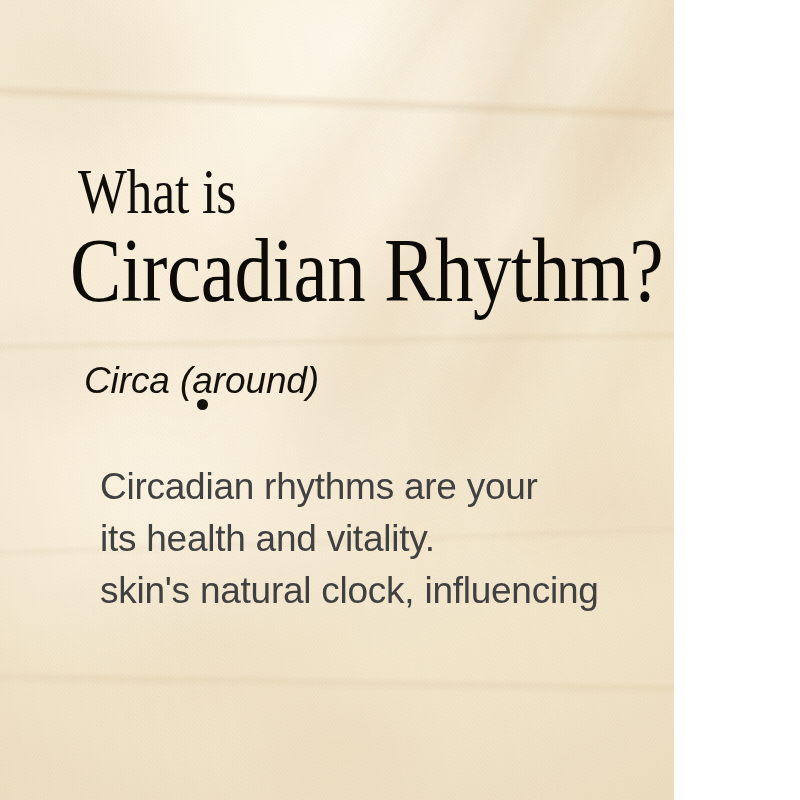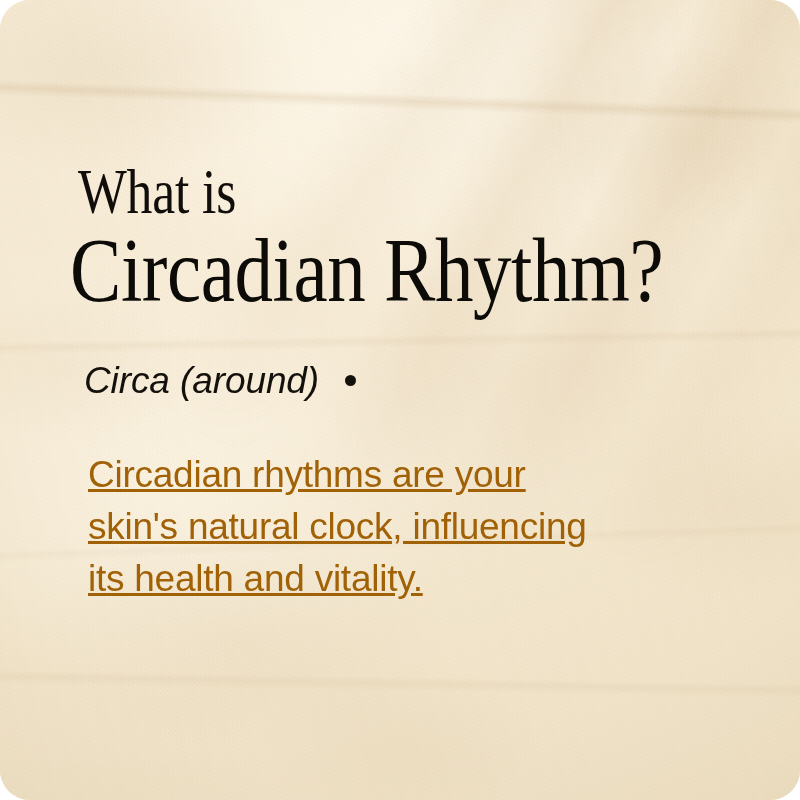--- a/index.html
+++ b/index.html
@@ -9,26 +9,25 @@
   }
   body {
     width: 800px;
     height: 800px;
     overflow: hidden;
     font-family: "Liberation Sans", sans-serif;
   }
 
   #poster {
     position: relative;
-    width: 800px;
+    width: 674px;
     height: 800px;
     overflow: hidden;
     background-color: #f3e7cf;
     isolation: isolate;
-    border-radius: 30px;
   }
 
   
   .bg-layer {
     position: absolute;
     inset: 0;
     pointer-events: none;
   }
 
   
@@ -139,44 +138,44 @@
     display: flex;
     align-items: center;
     font-family: "Liberation Sans", sans-serif;
     font-size: 37px;
     line-height: 1;
     font-style: italic;
     font-weight: 400;
     color: #14110d;
     letter-spacing: -0.1px;
     white-space: nowrap;
+    flex-direction: column;
   }
   .etymology .sep-dot {
     display: inline-block;
     width: 11px;
     height: 11px;
     border-radius: 50%;
     background: #14110d;
     margin: 0 24px 0 26px;
     flex: 0 0 auto;
   }
 
   .body-copy {
     position: absolute;
     left: 84px;
     top: 445px;
     width: 630px;
-    margin: 4px;
+    margin: 16px;
     font-family: "Liberation Sans", sans-serif;
     font-size: 37px;
     line-height: 52px;
     font-weight: 400;
-    color: #a16207;
+    color: #404040;
     letter-spacing: -0.25px;
-    text-decoration: underline;
   }
   .body-copy .line { display: block; white-space: nowrap; }
 </style>
 </head>
 <body>
 
 <div id="poster">
 
   <div class="bg-layer bg-base"></div>
   <div class="bg-layer bg-glow"></div>
@@ -192,18 +191,18 @@
 
     <h1 class="headline">Circadian Rhythm?</h1>
 
     <p class="etymology">
       <span>Circa (around)</span>
       <span class="sep-dot"></span>
     </p>
 
     <p class="body-copy">
       <span class="line">Circadian rhythms are your</span>
+      <span class="line">its health and vitality.</span>
       <span class="line">skin's natural clock, influencing</span>
-      <span class="line">its health and vitality.</span>
     </p>
 
   </div>
 </div>
 
 </body></html>

